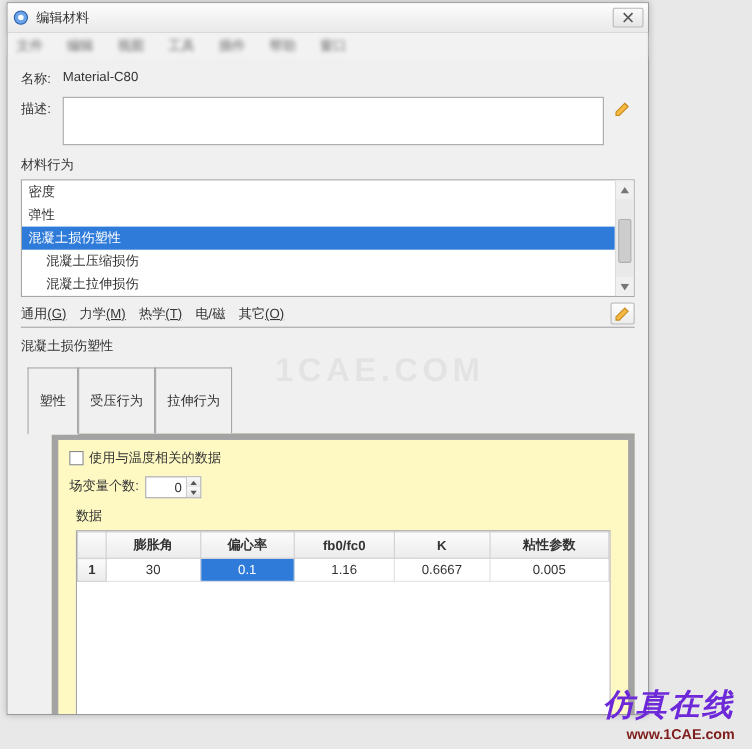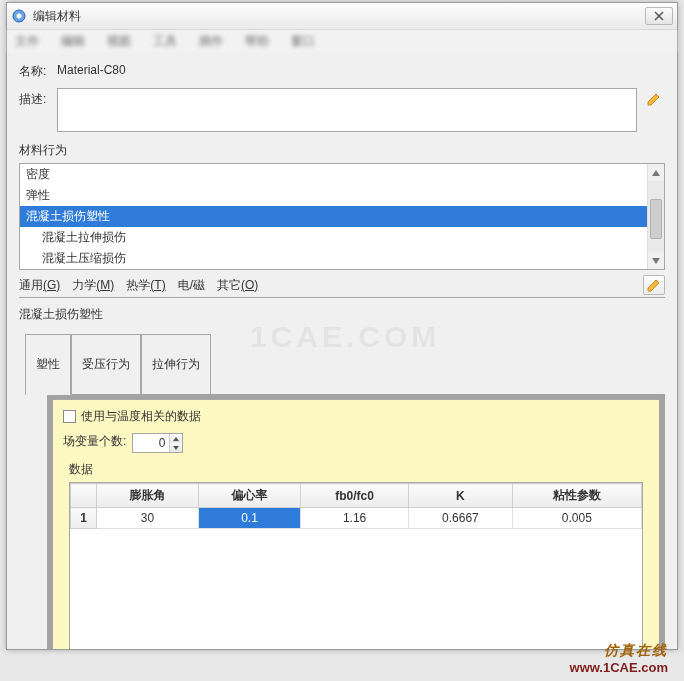--- a/index.html
+++ b/index.html
@@ -1,18 +1,18 @@
 <!DOCTYPE html>
 <html><head>
 <meta charset="utf-8">
 <style>
 * { box-sizing: border-box; margin: 0; padding: 0; font-family: "Microsoft YaHei", "SimSun", sans-serif; }
 body { width: 684px; height: 681px; background: #e8e8e8; overflow: hidden; position: relative; }
 
-.window { position: absolute; left: 6px; top: 2px; width: 672px; height: 648px; background: #f0f0f0; border: 1px solid #9a9a9a; box-shadow: 0 0 6px rgba(0,0,0,.25); display: flex; flex-direction: column; }
+.window { position: absolute; left: 6px; top: 2px; width: 584px; height: 648px; background: #f0f0f0; border: 1px solid #9a9a9a; box-shadow: 0 0 6px rgba(0,0,0,.25); display: flex; flex-direction: column; }
 
 .titlebar { height: 27px; background: linear-gradient(#fdfdfd,#e9e9e9); border-bottom: 1px solid #d0d0d0; display: flex; align-items: center; padding: 0 4px; }
 .titlebar .app-icon { width: 16px; height: 16px; margin-right: 6px; }
 .titlebar .title { font-size: 12px; color: #333; }
 .titlebar .spacer { flex: 1; }
 .win-btn { width: 28px; height: 18px; border: 1px solid #b8b8b8; background: linear-gradient(#fafafa,#e5e5e5); display: flex; align-items: center; justify-content: center; border-radius: 2px; }
 .win-btn svg { width: 10px; height: 10px; }
 
 .blurred-toolbar { height: 22px; background: #f5f5f5; display: flex; align-items: center; padding: 0 8px; gap: 22px; filter: blur(2px); opacity: .55; }
 .blurred-toolbar span { font-size: 12px; color: #555; font-weight: bold; }
@@ -66,21 +66,21 @@
 table { width: 100%; border-collapse: collapse; font-size: 12px; }
 th { background: linear-gradient(#fbfbfb,#ececec); border: 1px solid #cfcfcf; padding: 3px 4px; font-weight: bold; }
 td { border: 1px solid #e0e0e0; padding: 3px 4px; text-align: center; }
 td.rh { background: linear-gradient(#fbfbfb,#ececec); font-weight: bold; border: 1px solid #cfcfcf; width: 26px; }
 th.rh { width: 26px; }
 td.selcell { background: #2f7bda; color: #fff; }
 .blank-area { height: 160px; background: #fff; }
 
 .watermark { position: absolute; left: 250px; top: 320px; font-size: 30px; letter-spacing: 4px; color: rgba(0,0,0,.05); font-weight: bold; pointer-events: none; }
 .footer-brand { position: absolute; right: 16px; bottom: 6px; text-align: right; }
-.footer-brand .cn { font-size: 14px; font-style: italic; color: #a16207; font-weight: bold; letter-spacing: 2px; }
+.footer-brand .cn { font-size: 28px; font-style: italic; color: #6d28d9; font-weight: bold; letter-spacing: 2px; }
 .footer-brand .url { font-size: 13px; color: #7f1d1d; font-weight: bold; }
 </style>
 </head>
 <body>
 
 <div class="window">
   <div class="titlebar">
     <span class="app-icon">
       <svg viewBox="0 0 16 16">
           <circle cx="8" cy="8" r="6" fill="#6aa3e8" stroke="#2a5ca8"></circle>
@@ -123,22 +123,22 @@
           </svg>
       </span>
     </div>
 
     <div class="section-label">材料行为</div>
     <div class="behavior-box">
       <div class="behavior-list" id="behavior-list">
           <div class="item">密度</div>
           <div class="item">弹性</div>
           <div class="item sel">混凝土损伤塑性</div>
+          <div class="item indent">混凝土压缩损伤</div>
           <div class="item indent">混凝土拉伸损伤</div>
-          <div class="item indent">混凝土压缩损伤</div>
         </div>
       <div class="scrollbar">
         <div class="arrow">
             <svg width="8" height="6">
               <path d="M0 6 L4 0 L8 6 Z" fill="#777"></path>
             </svg>
           </div>
         <div class="trackfill">
             <div class="thumb"></div>
           </div>

